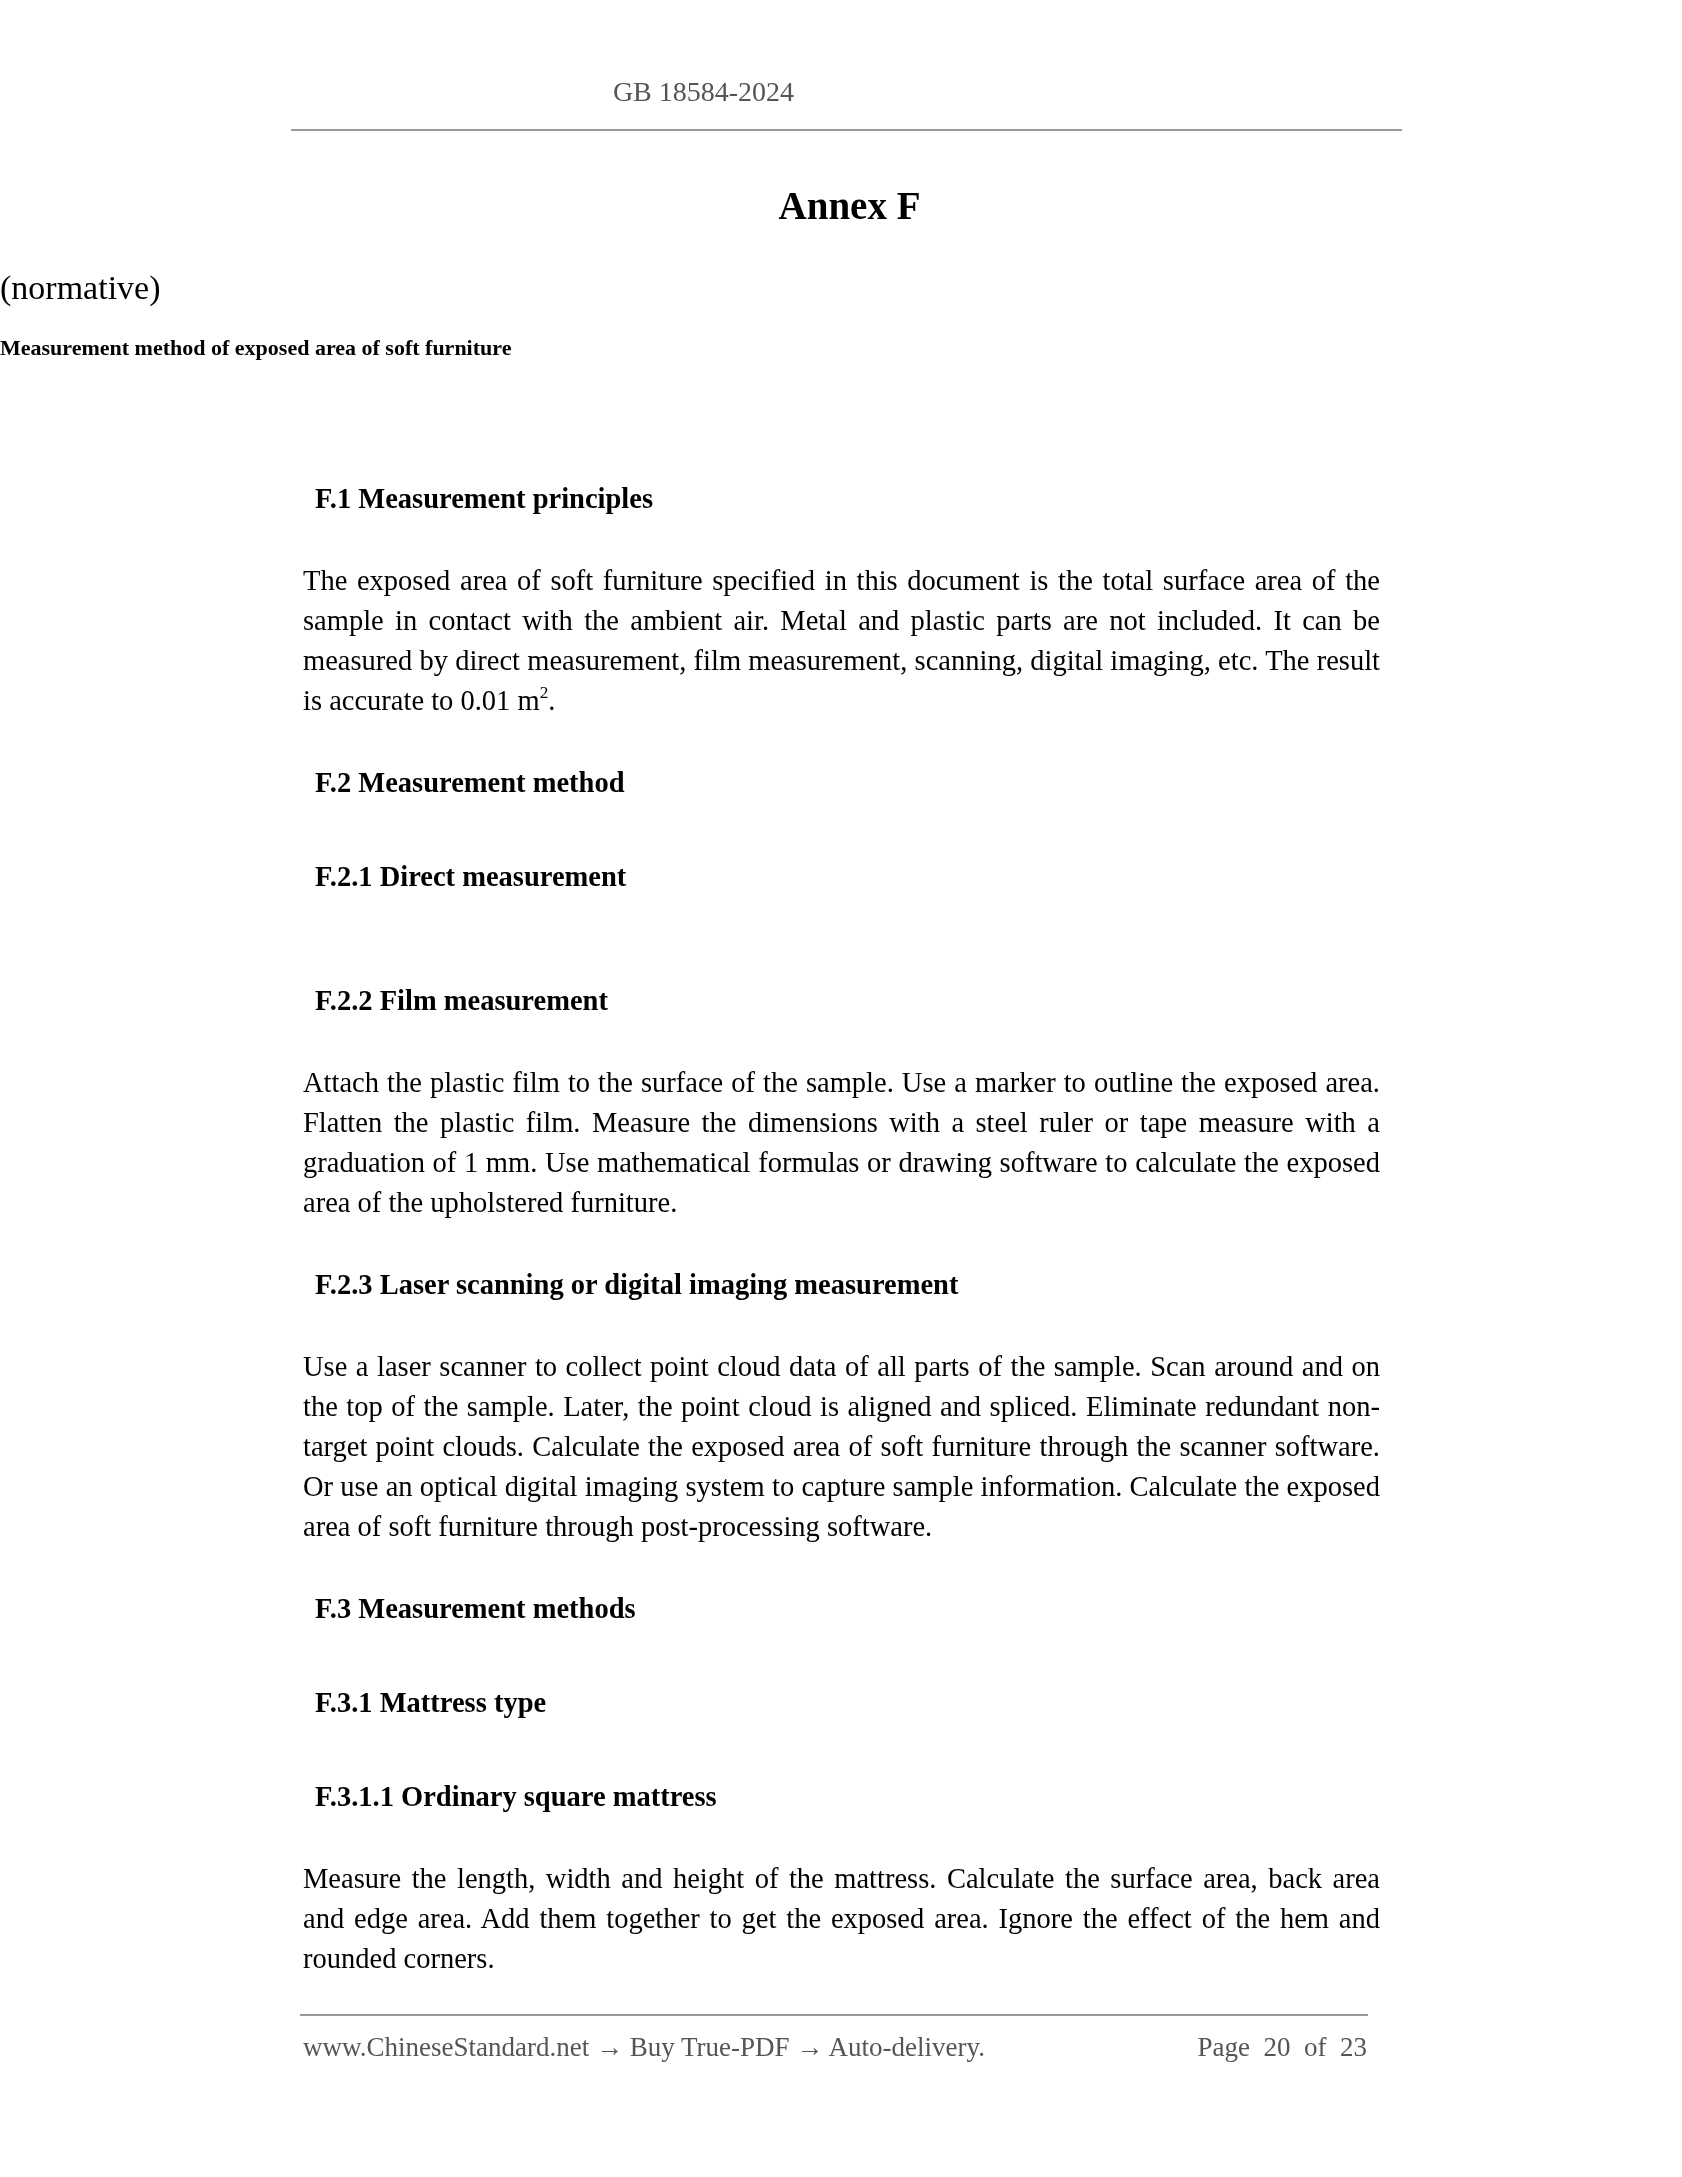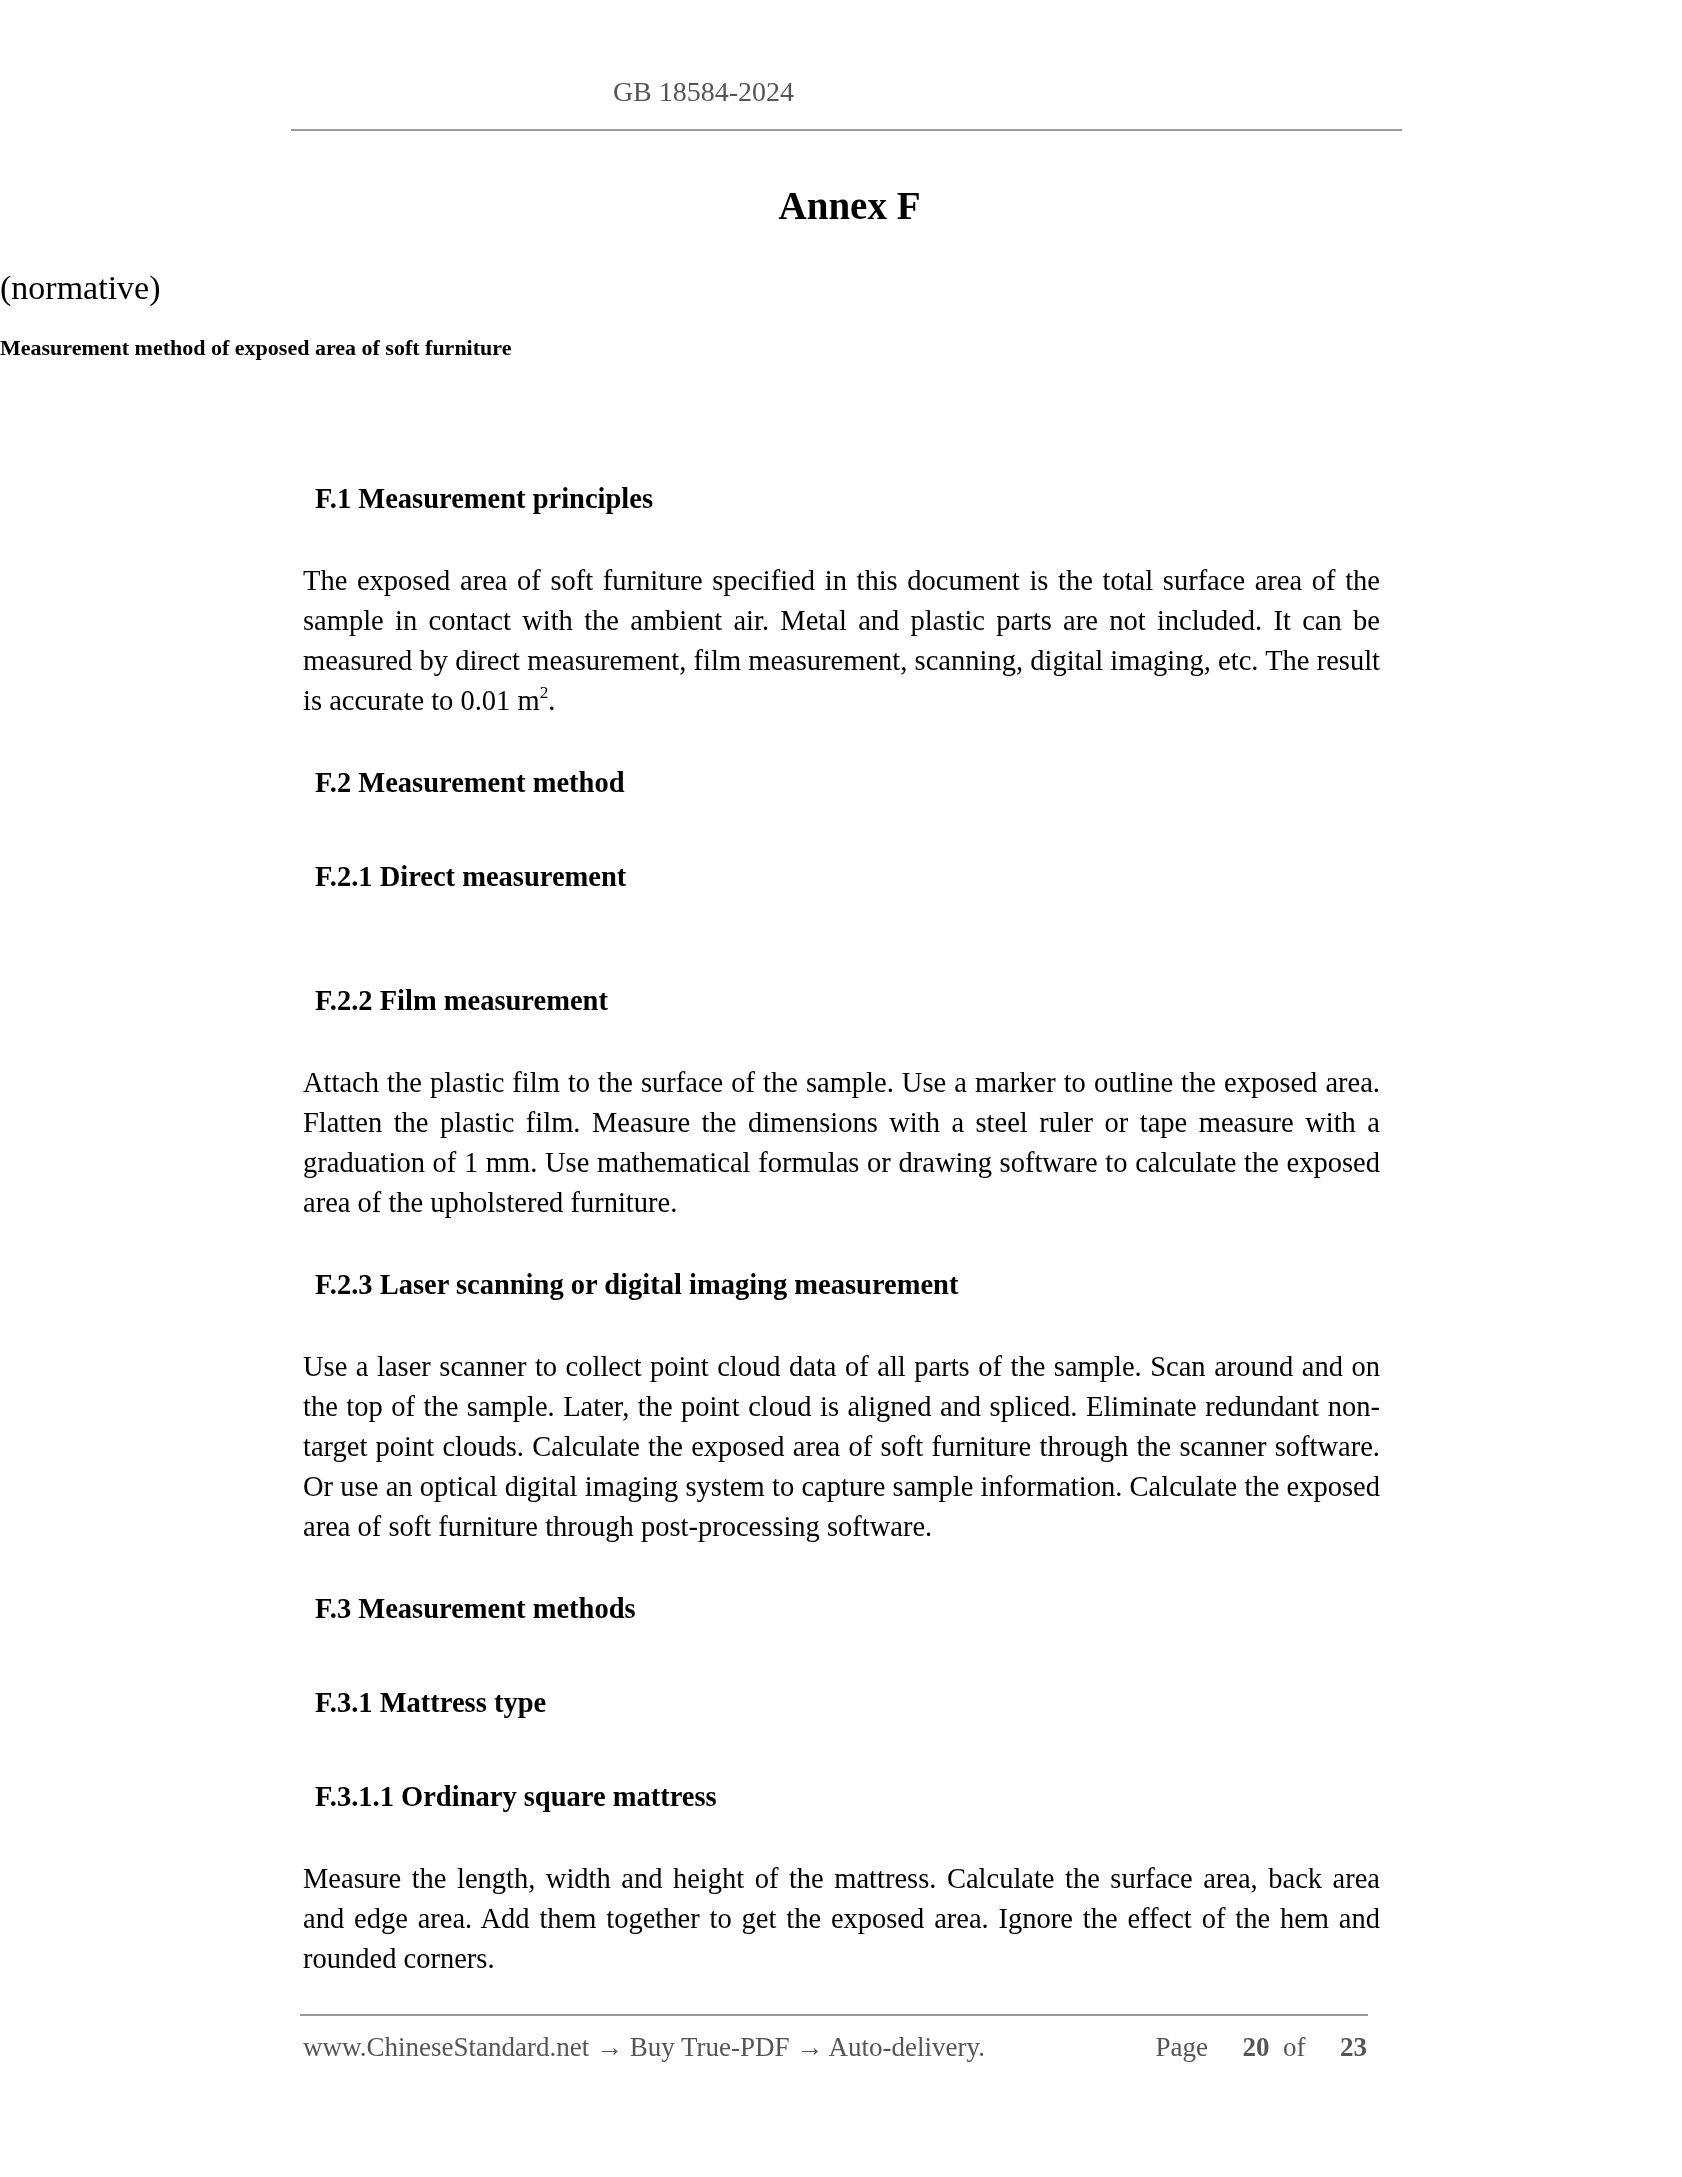--- a/index.html
+++ b/index.html
@@ -116,23 +116,22 @@
     .footer-link {
       color: #555555;
     }
     .footer-right {
       position: absolute;
       right: 0;
       top: 0;
       white-space: nowrap;
     }
     .footer-right b {
-      font-weight: bold;
+      font-weight: normal;
       color: #555555;
-      margin-left: 21px;
     }
   </style>
 </head>
 <body>
 
 <div class="page-header">GB 18584-2024</div>
 <div class="header-rule"></div>
 
 <div class="annex-title">Annex F</div>
 <div class="annex-type">(normative)</div>

